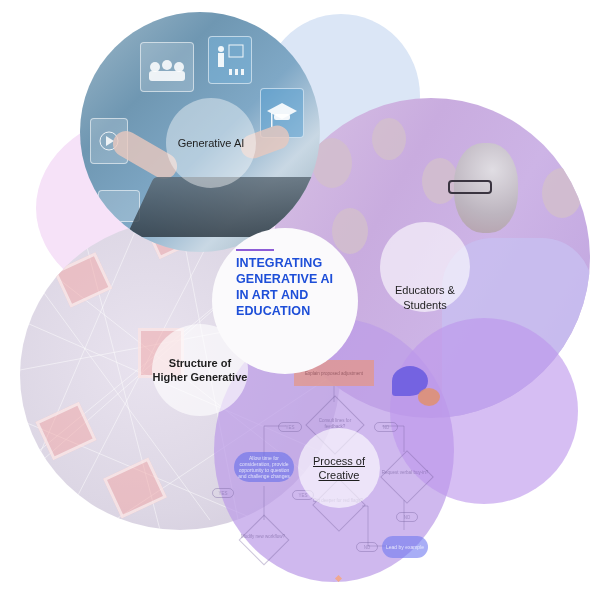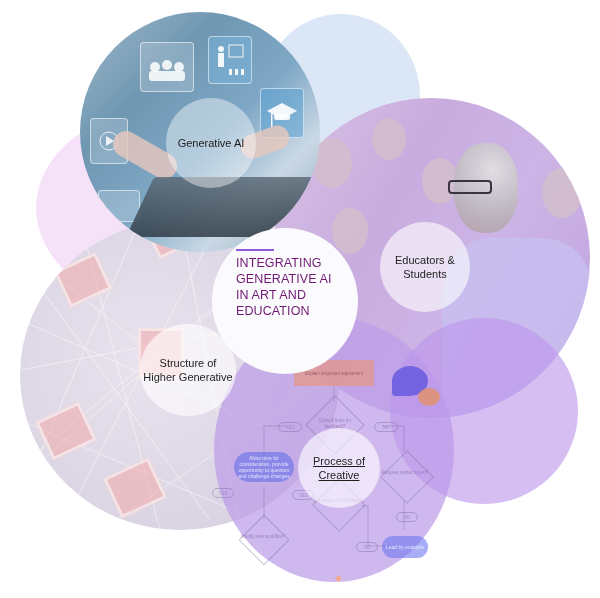--- a/index.html
+++ b/index.html
@@ -37,21 +37,21 @@
   
   .fc-box { position:absolute; font-size:5px; color:rgba(255,255,255,0.75); text-align:center; display:flex; align-items:center; justify-content:center; line-height:1.2; }
   .fc-pill { position:absolute; border:1px solid rgba(120,100,160,0.4); border-radius:8px; font-size:4.5px; color:rgba(120,100,160,0.5); display:flex; align-items:center; justify-content:center; }
   .fc-diamond { position:absolute; border:1px solid rgba(110,90,150,0.35); transform:rotate(45deg); }
   .fc-dtext { position:absolute; font-size:4.5px; color:rgba(110,90,150,0.55); text-align:center; line-height:1.25; }
 
   
   .label-bubble { position:absolute; border-radius:50%; background:rgba(255,255,255,0.55); display:flex; align-items:center; justify-content:center; text-align:center; color:#1e1e1e; font-size:11px; line-height:1.3; }
   #center { position:absolute; left:212px; top:228px; width:146px; height:146px; border-radius:50%; background:#fbfafc; }
   #center .bar { position:absolute; left:24px; top:21px; width:38px; height:2px; background:#8d5cd6; }
-  #center .title { position:absolute; left:24px; top:27px; width:120px; font-size:12.5px; line-height:16px; color:#701a75; letter-spacing:0.1px; }
+  #center .title { position:absolute; left:24px; top:27px; width:120px; font-size:12.5px; line-height:16px; color:#1d4ed8; letter-spacing:0.1px;font-weight:bold; }
 
   .chat1 { position:absolute; left:392px; top:366px; width:36px; height:30px; background:#6c5de0; border-radius:50% 50% 50% 10%; opacity:0.9; }
   .chat2 { position:absolute; left:418px; top:388px; width:22px; height:18px; background:#e0906f; border-radius:50%; opacity:0.85; }
   .orange-box { position:absolute; left:294px; top:360px; width:80px; height:26px; background:rgba(230,150,130,0.7); font-size:4.5px; color:rgba(140,80,90,0.8); display:flex; align-items:center; justify-content:center; text-align:center; }
   .diamond-mark { position:absolute; left:336px; top:576px; width:5px; height:5px; background:#f0a890; transform:rotate(45deg); }
 </style>
 </head>
 <body>
 
 <div class="stage">
@@ -176,28 +176,28 @@
   <div class="fc-pill" style="left:356px;top:542px;width:20px;height:8px;">NO</div>
 
   <div class="chat1"></div>
   <div class="chat2"></div>
   <div class="diamond-mark"></div>
 
   <div class="label-bubble" style="left:166px;top:98px;width:90px;height:90px;background:rgba(255,255,255,0.42);">
     <span>Generative AI</span>
   </div>
 
-  <div class="label-bubble" style="left:380px;top:222px;width:90px;height:90px;background:rgba(255,255,255,0.6);">
+  <div class="label-bubble" style="left:380px;top:222px;width:90px;height:90px;background:rgba(255,255,255,0.6);align-items:flex-end;">
     <span>
       <span>Educators &amp;</span><br>
       <span>Students</span>
     </span>
   </div>
 
-  <div class="label-bubble" style="left:140px;top:324px;width:96px;height:92px;background:rgba(255,255,255,0.62);">
+  <div class="label-bubble" style="left:152px;top:324px;width:96px;height:92px;background:rgba(255,255,255,0.62);font-weight:bold;">
     <span>
       <span>Structure of</span><br>
       <span>Higher Generative</span>
     </span>
   </div>
 
   <div class="label-bubble" style="left:298px;top:428px;width:82px;height:80px;background:rgba(255,255,255,0.62);text-decoration:underline;">
     <span>
       <span>Process of</span><br>
       <span>Creative</span>

